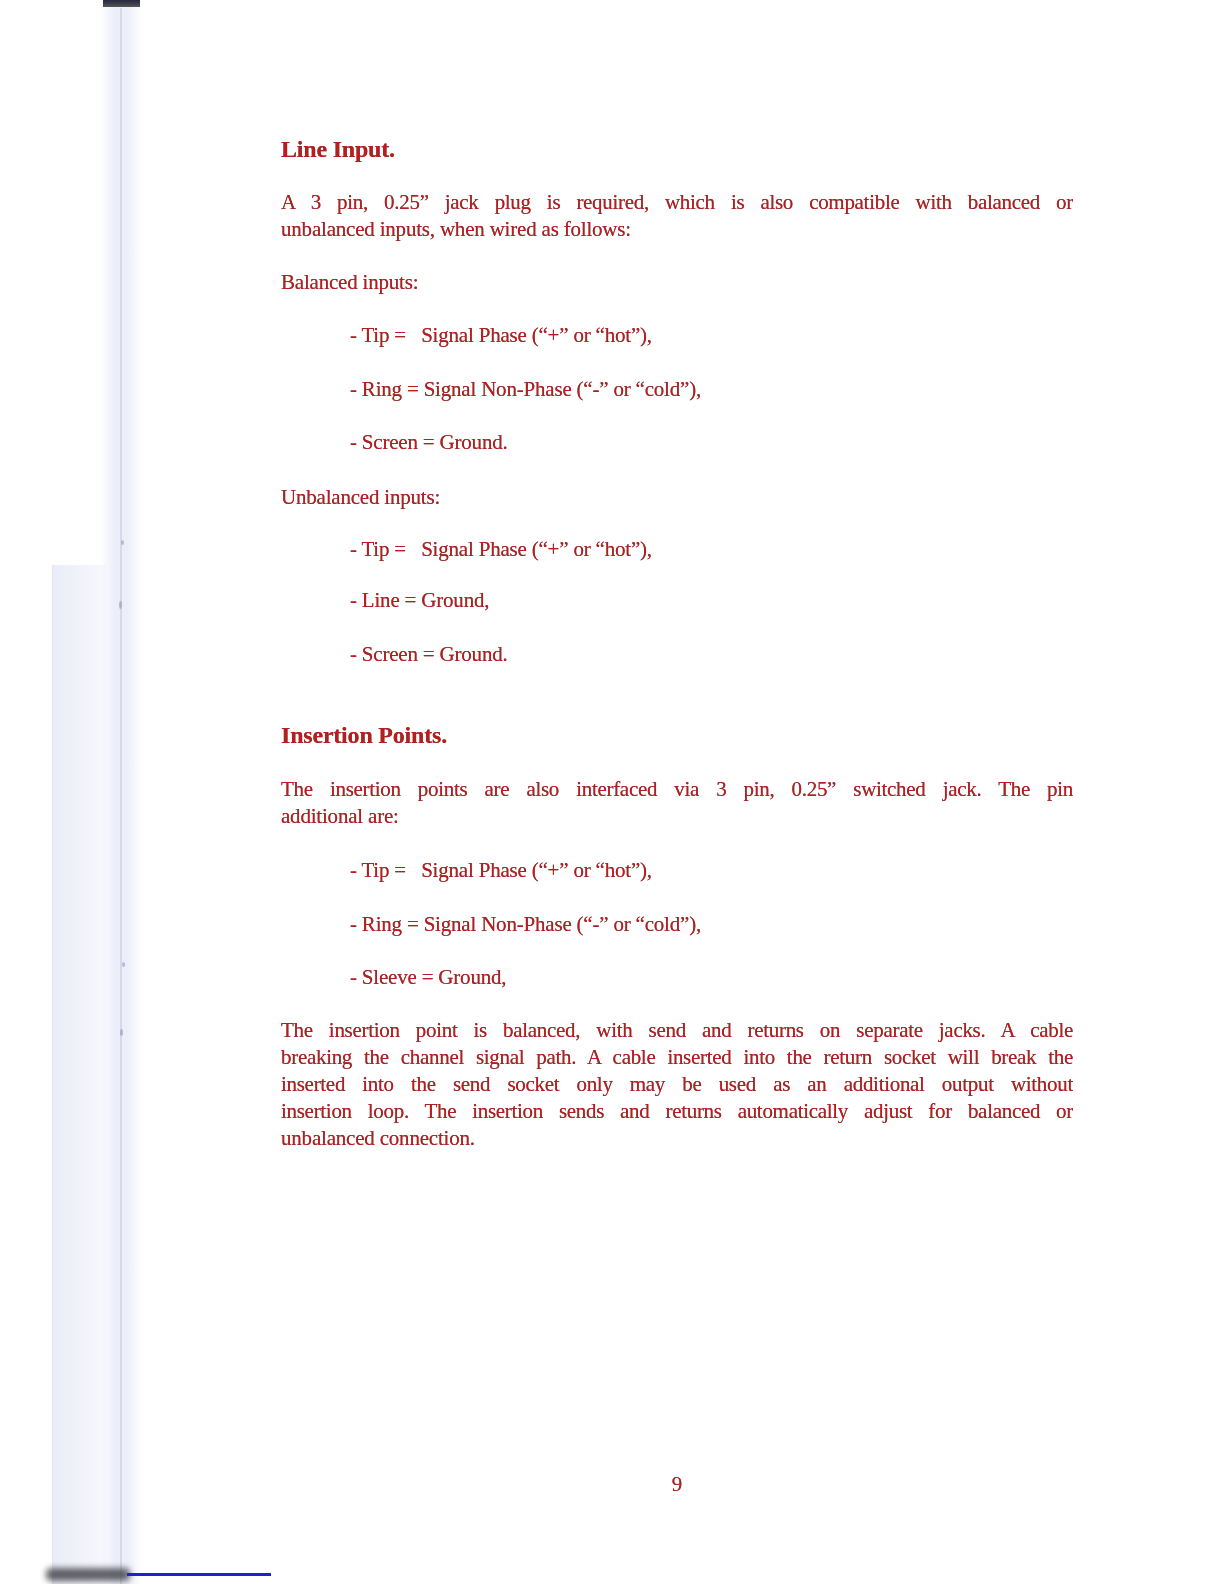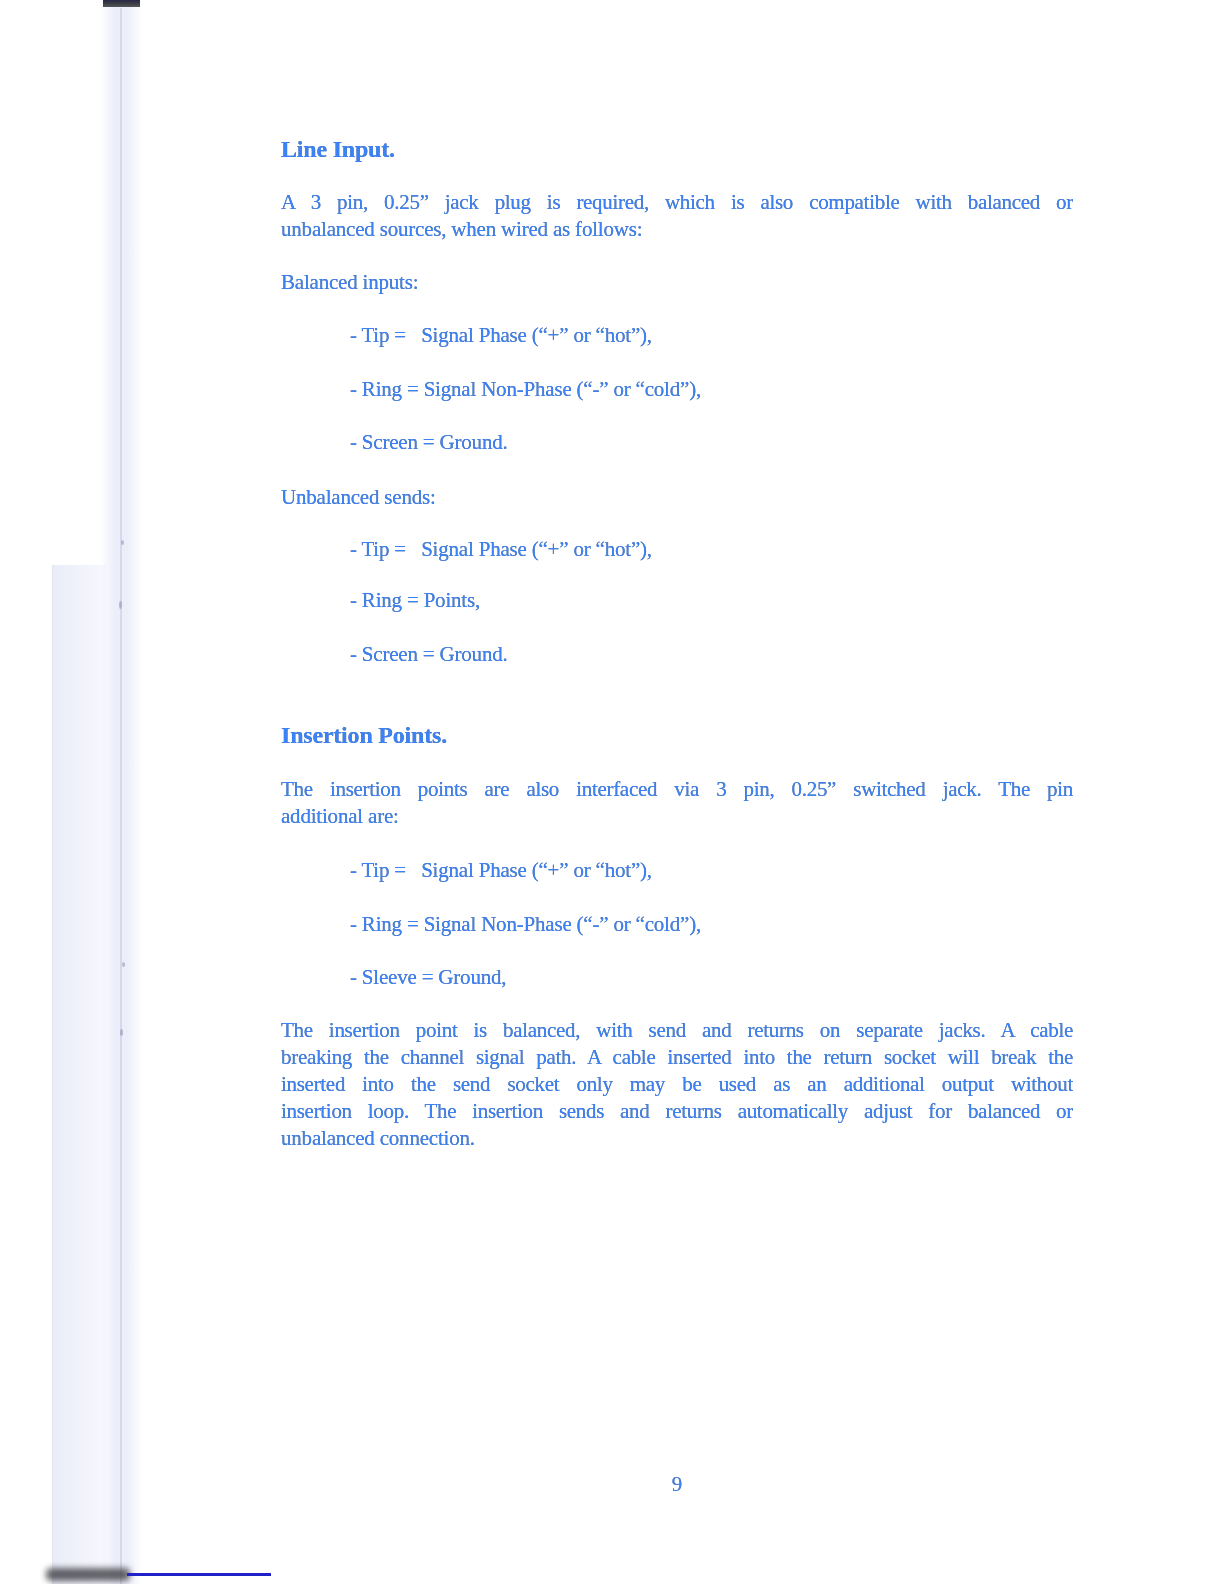--- a/index.html
+++ b/index.html
@@ -7,21 +7,21 @@
     padding: 0;
     background: #ffffff;
   }
   #page {
     position: relative;
     width: 1224px;
     height: 1584px;
     background: #ffffff;
     overflow: hidden;
     font-family: "Liberation Serif", "DejaVu Serif", serif;
-    color: #3b82f6;
+    color: #b91c1c;
   }
 
   
   .edge-strip {
     position: absolute;
     left: 100px; top: 0; width: 42px; height: 1584px;
     background: linear-gradient(to right,
       rgba(228,230,246,0) 0%,
       rgba(230,232,248,0.75) 35%,
       rgba(230,232,248,0.75) 65%,
@@ -115,33 +115,33 @@
   <div class="speck s2"></div>
   <div class="speck s3"></div>
   <div class="speck s4"></div>
   <div class="bottom-smudge"></div>
   <div class="bottom-blue-line"></div>
 
   <div class="col heading" style="top:136px">Line Input.</div>
 
   <div class="col" style="top:189px">
     <div class="jl">A 3 pin, 0.25” jack plug is required, which is also compatible with balanced or</div>
-    <div class="line">unbalanced sources, when wired as follows:</div>
+    <div class="line">unbalanced inputs, when wired as follows:</div>
   </div>
 
   <div class="col sublabel" style="top:269px">Balanced inputs:</div>
 
   <div class="col item" style="top:322px">- Tip =   Signal Phase (“+” or “hot”),</div>
   <div class="col item" style="top:376px">- Ring = Signal Non-Phase (“-” or “cold”),</div>
   <div class="col item" style="top:429px">- Screen = Ground.</div>
 
-  <div class="col sublabel" style="top:484px">Unbalanced sends:</div>
+  <div class="col sublabel" style="top:484px">Unbalanced inputs:</div>
 
   <div class="col item" style="top:536px">- Tip =   Signal Phase (“+” or “hot”),</div>
-  <div class="col item" style="top:587px">- Ring = Points,</div>
+  <div class="col item" style="top:587px">- Line = Ground,</div>
   <div class="col item" style="top:641px">- Screen = Ground.</div>
 
   <div class="col heading" style="top:722px">Insertion Points.</div>
 
   <div class="col" style="top:776px">
     <div class="jl">The insertion points are also interfaced via 3 pin, 0.25” switched jack.  The pin</div>
     <div class="line">additional are:</div>
   </div>
 
   <div class="col item" style="top:857px">- Tip =   Signal Phase (“+” or “hot”),</div>

